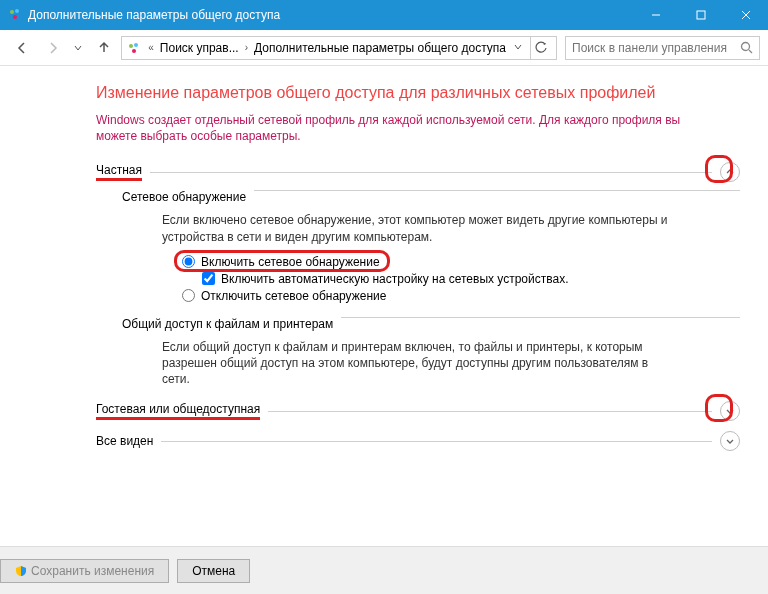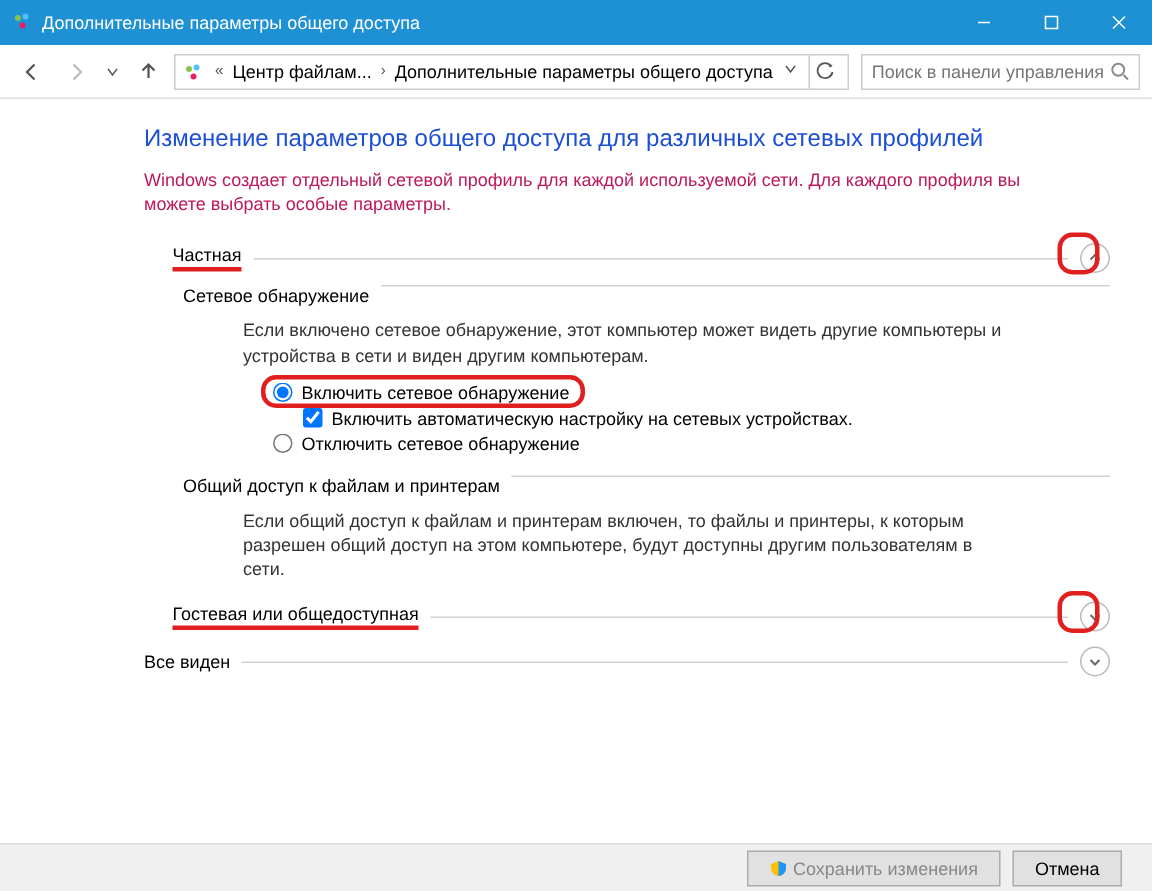--- a/index.html
+++ b/index.html
@@ -19,46 +19,46 @@
   .bc-seg { font-size: 12px; padding: 0 4px; color: #000; white-space: nowrap; }
   .bc-arrow { color: #555; padding: 0 2px; font-size: 10px; }
   .bc-spacer { flex: 1; }
   .bc-refresh { width: 22px; height: 22px; display:flex; align-items:center; justify-content:center; border-left: 1px solid #ccc; margin-left: 4px;}
   .searchwrap { width: 200px; border: 1px solid #ccc; height: 24px; display: flex; align-items: center; padding: 0 6px; margin-left: 4px; }
   .searchwrap input { border: none; outline: none; width: 100%; font-size: 12px; color: #888; font-family: inherit; }
   .searchwrap .mag { width: 14px; height: 14px; margin-left: 4px;}
 
   
   .content { padding: 18px 28px 0 96px; color: #000; height: 490px; position: relative; }
-  .heading { color: #1d4ed8; font-size: 16px; margin-bottom: 10px; }
+  .heading { color: #ef4444; font-size: 16px; margin-bottom: 10px; }
   .subheading { font-size: 12px; color: #be185d; margin-bottom: 18px; line-height: 1.35; max-width: 590px;}
 
   .section { position: relative; }
   .section-header { display: flex; align-items: center; margin-bottom: 8px; }
   .section-header .label { font-size: 12px; color: #000; white-space: nowrap; margin-right: 8px;}
   .section-header .rule { flex: 1; height: 1px; background: #d0d0d0; }
   .chevron { width: 20px; height: 20px; border: 1px solid #bbb; border-radius: 50%; background: #fff; display: flex; align-items: center; justify-content: center; margin-left: 8px; }
   .chevron svg { stroke: #666; }
 
-  .under-red { border-bottom: 3px solid #E02020; display: inline-block; padding-bottom: 1px; margin-left: 19px; }
+  .under-red { border-bottom: 3px solid #E02020; display: inline-block; padding-bottom: 1px; }
   .highlight-ring { border: 3px solid #E02020; border-radius: 10px; padding: 2px; position: absolute; }
 
   .subsection { margin-left: 26px; margin-bottom: 14px; }
   .sub-header { display: flex; margin-bottom: 8px; }
   .sub-header .label { font-size: 12px; margin-right: 8px; }
   .sub-header .rule { flex: 1; height: 1px; background: #d0d0d0; }
   .sub-desc { font-size: 12px; color: #333; margin-left: 40px; margin-bottom: 10px; line-height: 1.35; max-width: 510px;}
 
   .radio-group { margin-left: 60px; }
   .radio-row { display: flex; align-items: center; font-size: 12px; margin-bottom: 3px; position: relative;}
   .radio-row input[type="radio"], .radio-row input[type="checkbox"] { margin-right: 6px; }
   .radio-box-highlight { border: 3px solid #E02020; border-radius: 10px; position: absolute; }
 
   
-  .footer { position: absolute; bottom: 0; left: 0; right: 0; height: 32px; background: #f0f0f0; border-top: 1px solid #ddd; display: flex; align-items: center; justify-content: flex-end; padding-right: 20px; gap: 8px; }
+  .footer { position: absolute; bottom: 0; left: 0; right: 0; height: 48px; background: #f0f0f0; border-top: 1px solid #ddd; display: flex; align-items: center; justify-content: flex-start; padding-right: 20px; gap: 8px; }
   .btn { border: 1px solid #adadad; background: #e1e1e1; padding: 4px 14px; font-size: 12px; font-family: inherit; display: flex; align-items: center; gap: 4px;}
   .btn.disabled { color: #888; }
   .shield { width: 12px; height: 12px; }
 
 </style>
 </head>
 <body>
 
 <div class="titlebar">
   <span style="margin-right:6px;">
@@ -110,21 +110,21 @@
   </div>
   <div class="bcwrap">
     <span class="bc-icon">
       <svg width="14" height="14" viewBox="0 0 14 14">
           <circle cx="4" cy="5" r="2" fill="#8BC34A"></circle>
           <circle cx="9" cy="4" r="2" fill="#4FC3F7"></circle>
           <circle cx="7" cy="10" r="2" fill="#E91E63"></circle>
         </svg>
     </span>
     <span class="bc-arrow">«</span>
-    <span class="bc-seg">Центр файлам...</span>
+    <span class="bc-seg">Поиск управ...</span>
     <span class="bc-arrow">›</span>
     <span class="bc-seg">Дополнительные параметры общего доступа</span>
     <span class="bc-spacer"></span>
     <span class="bc-arrow" style="padding:0 4px;">
       <svg width="8" height="8" viewBox="0 0 8 8">
           <path d="M1 2 L4 6 L7 2" fill="none" stroke="#555" stroke-width="1"></path>
         </svg>
     </span>
     <span class="bc-refresh">
       <svg width="13" height="13" viewBox="0 0 13 13">

